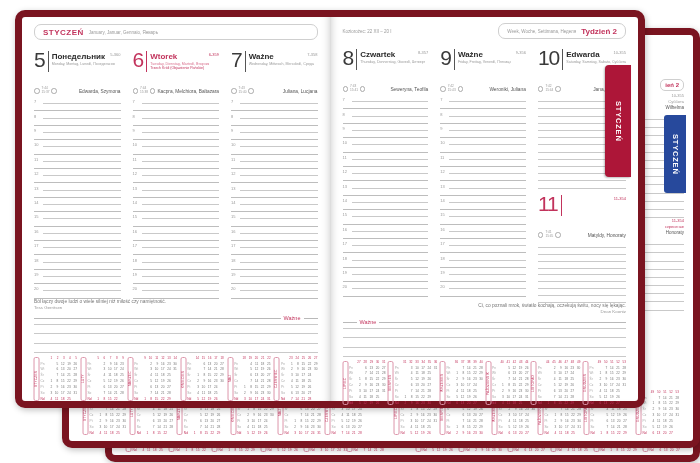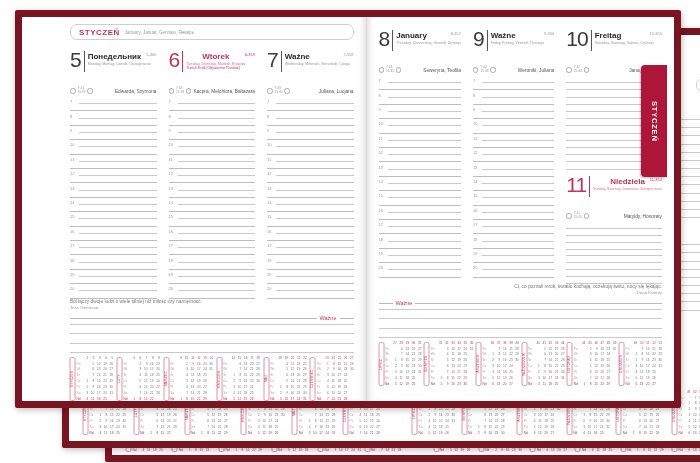--- a/index.html
+++ b/index.html
@@ -1,19 +1,19 @@
 <!DOCTYPE html>
 <html><head>
 <meta charset="utf-8">
 <style>
   html,body{margin:0;padding:0;background:#fff;}
   #canvas{position:relative;width:700px;height:463px;overflow:hidden;
           font-family:"Liberation Sans",sans-serif;background:#fff;}
-  .sheet{position:absolute;background:#fff;border:7px solid #7a1420;border-radius:2px;
-         box-shadow:1px 2px 6px rgba(0,0,0,.25);padding-left:36px;}
+  .sheet{position:absolute;background:#fff;border:7px solid #7a1420;border-radius:10px;
+         box-shadow:1px 2px 6px rgba(0,0,0,.25);}
   #sheet-b{left:105px;top:48px;width:581px;height:400px;z-index:0;}
   #sheet-a{left:62px;top:28px;width:624px;height:406px;z-index:1;}
   #front{left:15px;top:10px;width:616px;height:384px;z-index:3;}
   
   .spread{display:flex;width:100%;height:100%;}
   .page{flex:1;padding:7px 12px 5px 12px;min-width:0;}
   .page.left{box-shadow:inset -7px 0 9px -7px rgba(0,0,0,.22);}
   .page.right{box-shadow:inset 7px 0 9px -7px rgba(0,0,0,.22);border-left:1px solid #ddd;}
   .monthbox,.topline{height:14px;display:flex;align-items:center;margin-bottom:5px;}
   .monthbox{border:1px solid #cfcfcf;border-radius:7px;padding:0 8px;}
@@ -26,21 +26,21 @@
   .dayhead{height:34px;position:relative;}
   .code{position:absolute;top:1px;right:0;font-size:4px;color:#999;}
   .dayhead.red .code{color:#c2335c;}
   .dh-main{display:flex;margin-top:6px;}
   .dnum{font-size:21px;line-height:.85;color:#3a3a3a;letter-spacing:-1px;}
   .dayhead.red .dnum{color:#c2335c;}
   .dsep{width:1px;background:#555;height:21px;margin:0 3px 0 3px;}
   .dayhead.red .dsep{background:#c2335c;}
   .dmeta{padding-top:1px;min-width:0;}
   .dname{font-size:8px;font-weight:bold;color:#2a2a2a;white-space:nowrap;}
-  .dayhead.red .dname{color:#c2335c;text-align:center;}
+  .dayhead.red .dname{color:#c2335c;}
   .dlangs{font-size:3.6px;color:#9a9a9a;margin-top:1px;white-space:nowrap;overflow:hidden;}
   .dayhead.red .dlangs{color:#d9728f;}
   .dholiday{font-size:3.6px;color:#c2335c;white-space:nowrap;overflow:hidden;}
   .subrow{height:12px;display:flex;align-items:center;}
   .circ{width:3.5px;height:3.5px;border:.5px solid #aaa;border-radius:50%;display:inline-block;}
   .suntimes{display:flex;flex-direction:column;line-height:1.15;font-size:3.2px;color:#999;margin:0 2px;}
   .daynames{margin-left:auto;font-size:4.8px;color:#555;white-space:nowrap;}
   .hours,.plainlines{display:flex;flex-direction:column;}
   .hours{height:202px;}
   .hrow{height:7.21px;display:flex;align-items:flex-end;}
@@ -2633,29 +2633,36 @@
                   <span class="mccell">21</span>
                   <span class="mccell">28</span>
                   <span class="mccell"></span>
                 </div>
               </div>
             </div>
           </div>
       </div>
 
       <div class="page right">
+        <div class="topline">
+          <span class="zodiac">Koziorożec: 22 XII – 20 I</span>
+          <span class="weekbox">
+            <span class="wb-langs">Week, Woche, Settimana, Неделя</span>
+            <span class="wb-week">Tydzień 2</span>
+          </span>
+        </div>
         <div class="daycols" id="right-daycols">
             <div class="daycol">
               <div class="dayhead">
                 <span class="code">8-357</span>
                 <div class="dh-main">
                   <span class="dnum">8</span>
                   <span class="dsep"></span>
                   <div class="dmeta">
-                    <div class="dname">January</div>
+                    <div class="dname">Czwartek</div>
                     <div class="dlangs">Thursday, Donnerstag, Giovedì, Четверг</div>
                   </div>
                 </div>
               </div>
               <div class="subrow">
                 <span class="circ"></span>
                 <span class="suntimes">
                   <span>7:43</span>
                   <span>15:41</span>
                 </span>
@@ -2885,21 +2892,21 @@
                 </div>
               </div>
             </div>
             <div class="daycol">
               <div class="dayhead">
                 <span class="code">10-355</span>
                 <div class="dh-main">
                   <span class="dnum">10</span>
                   <span class="dsep"></span>
                   <div class="dmeta">
-                    <div class="dname">Freitag</div>
+                    <div class="dname">Edwarda</div>
                     <div class="dlangs">Saturday, Samstag, Sabato, Суббота</div>
                   </div>
                 </div>
               </div>
               <div class="subrow">
                 <span class="circ"></span>
                 <span class="suntimes">
                   <span>7:42</span>
                   <span>15:44</span>
                 </span>
@@ -2945,24 +2952,20 @@
                 </div>
                 <div class="hrow">
                   <span class="line"></span>
                 </div>
               </div>
               <div class="dayhead red">
                 <span class="code">11-354</span>
                 <div class="dh-main">
                   <span class="dnum">11</span>
                   <span class="dsep"></span>
-                  <div class="dmeta">
-                    <div class="dname">Niedziela</div>
-                    <div class="dlangs">Sunday, Sonntag, Domenica, Воскресенье</div>
-                  </div>
                 </div>
               </div>
               <div class="subrow">
                 <span class="circ"></span>
                 <span class="suntimes">
                   <span>7:41</span>
                   <span>15:45</span>
                 </span>
                 <span class="circ"></span>
                 <span class="daynames">Matyldy, Honoraty</span>

